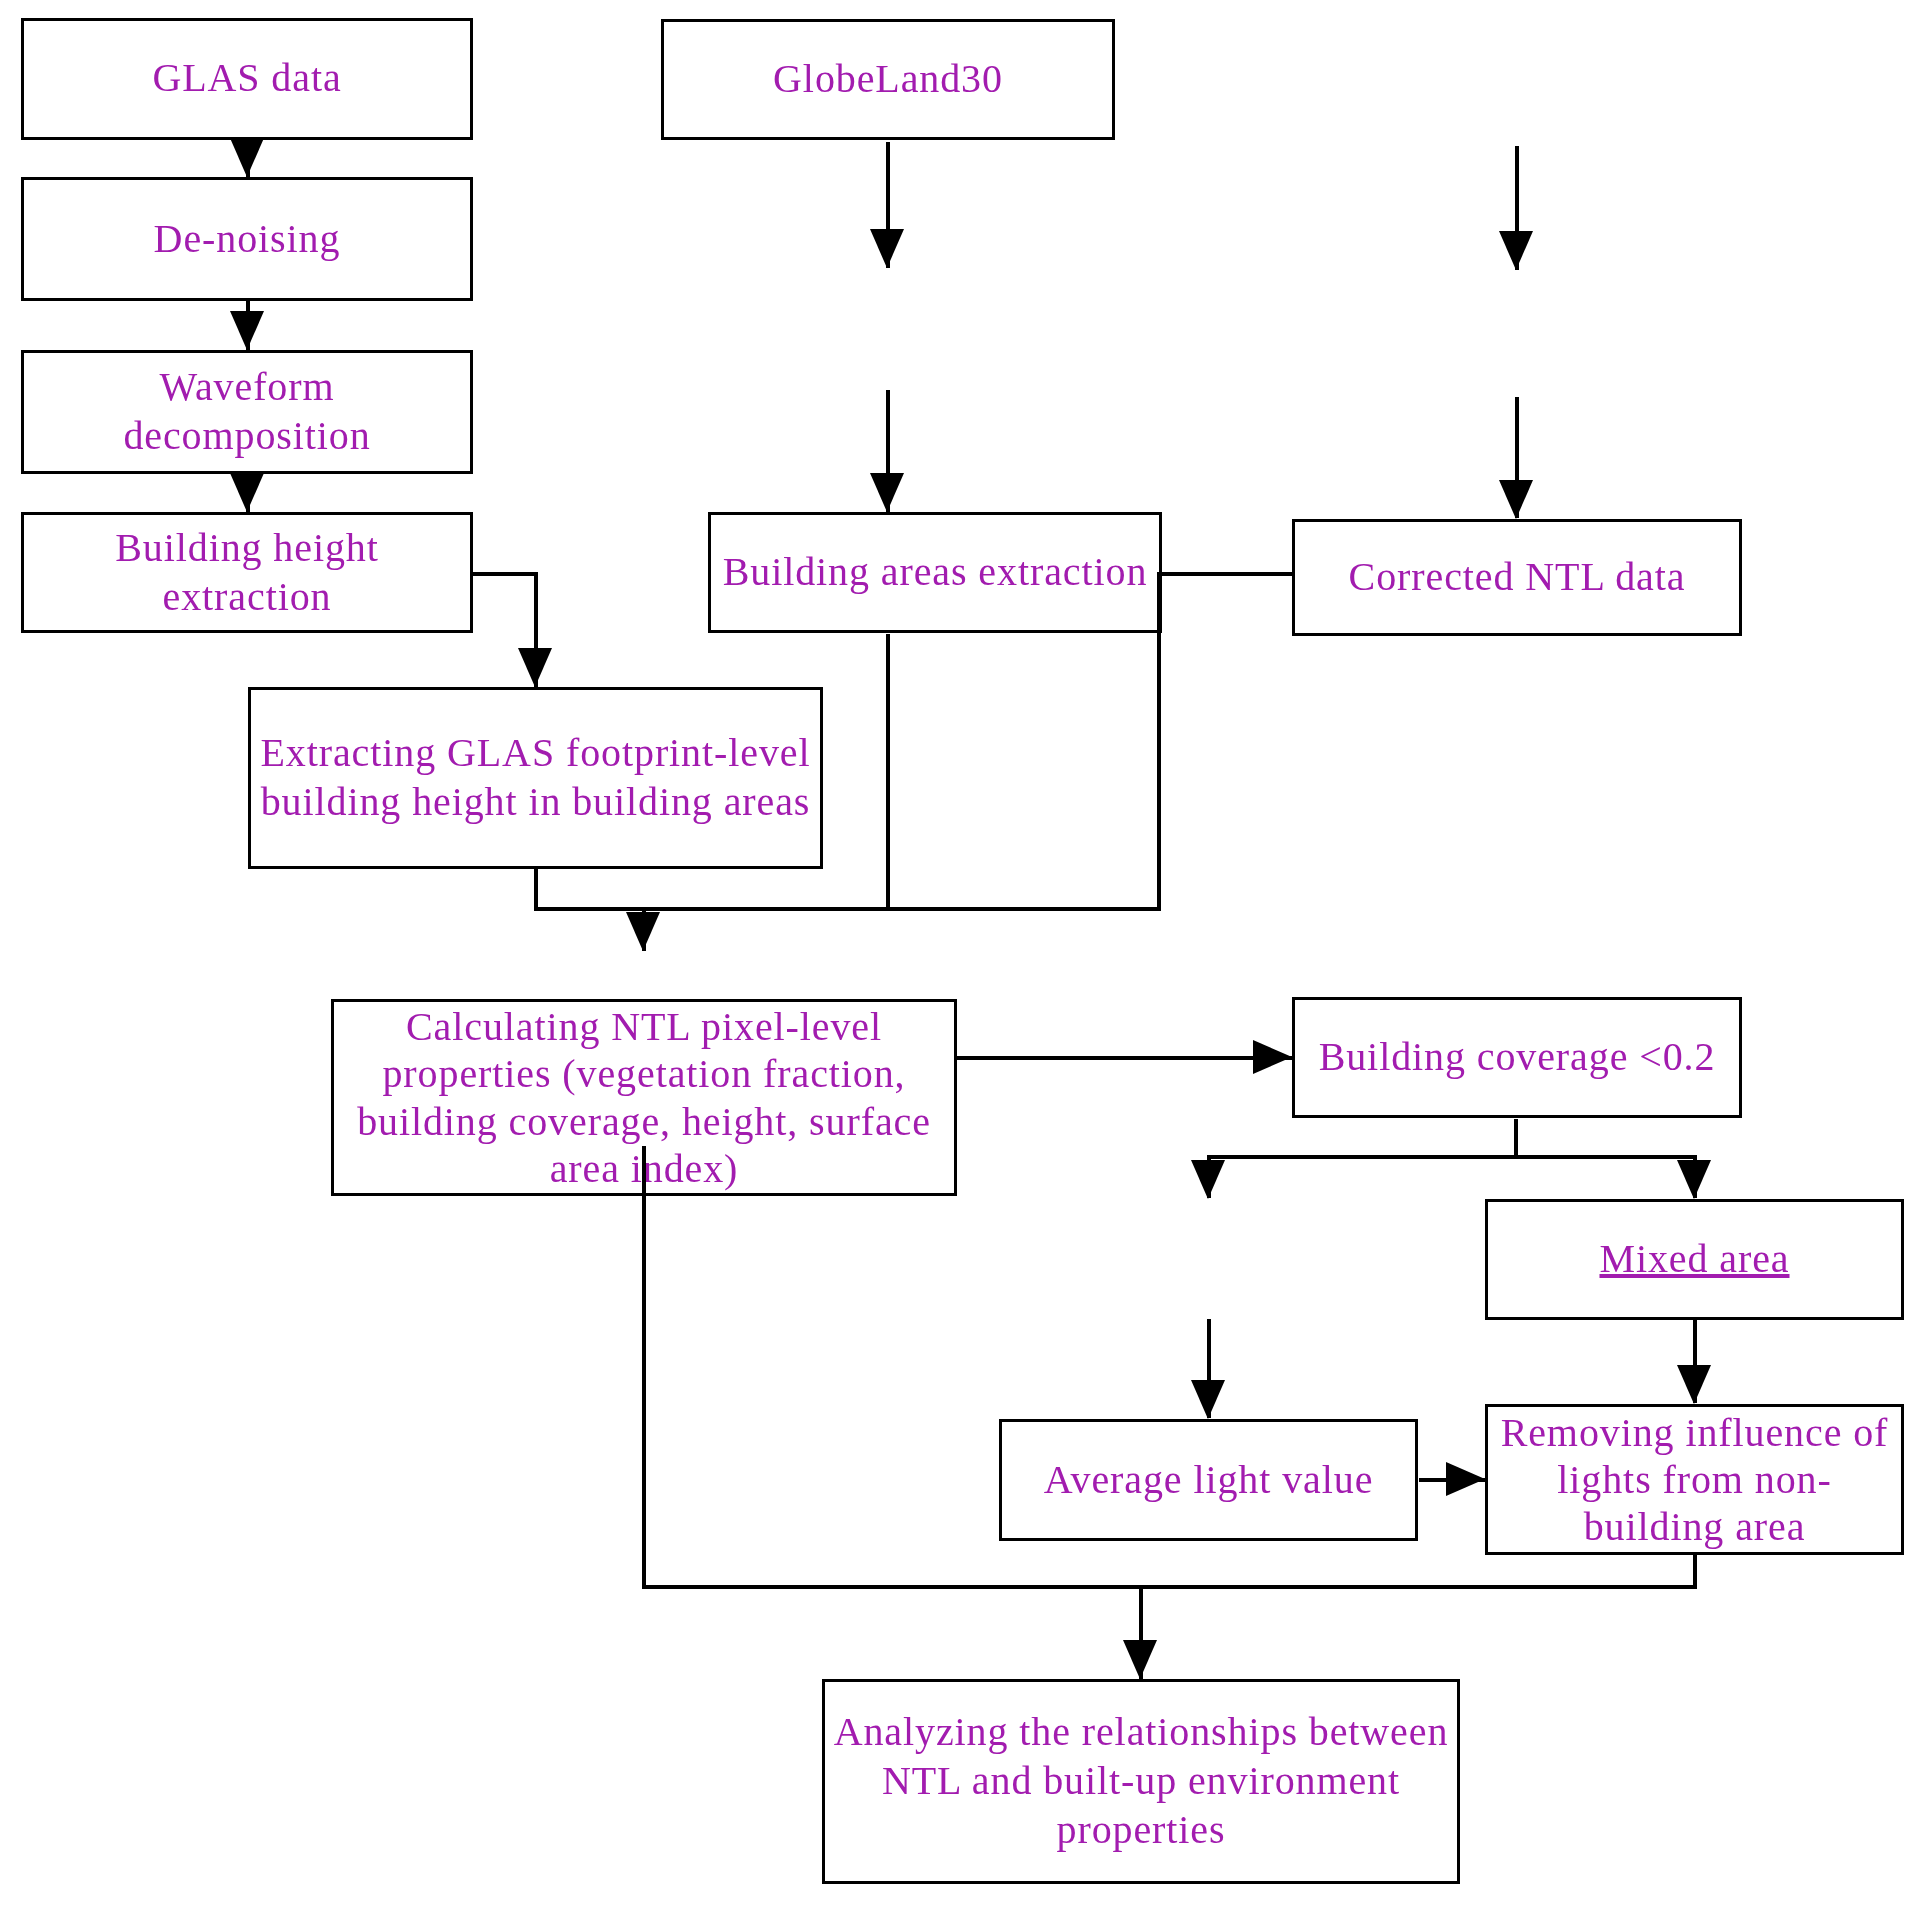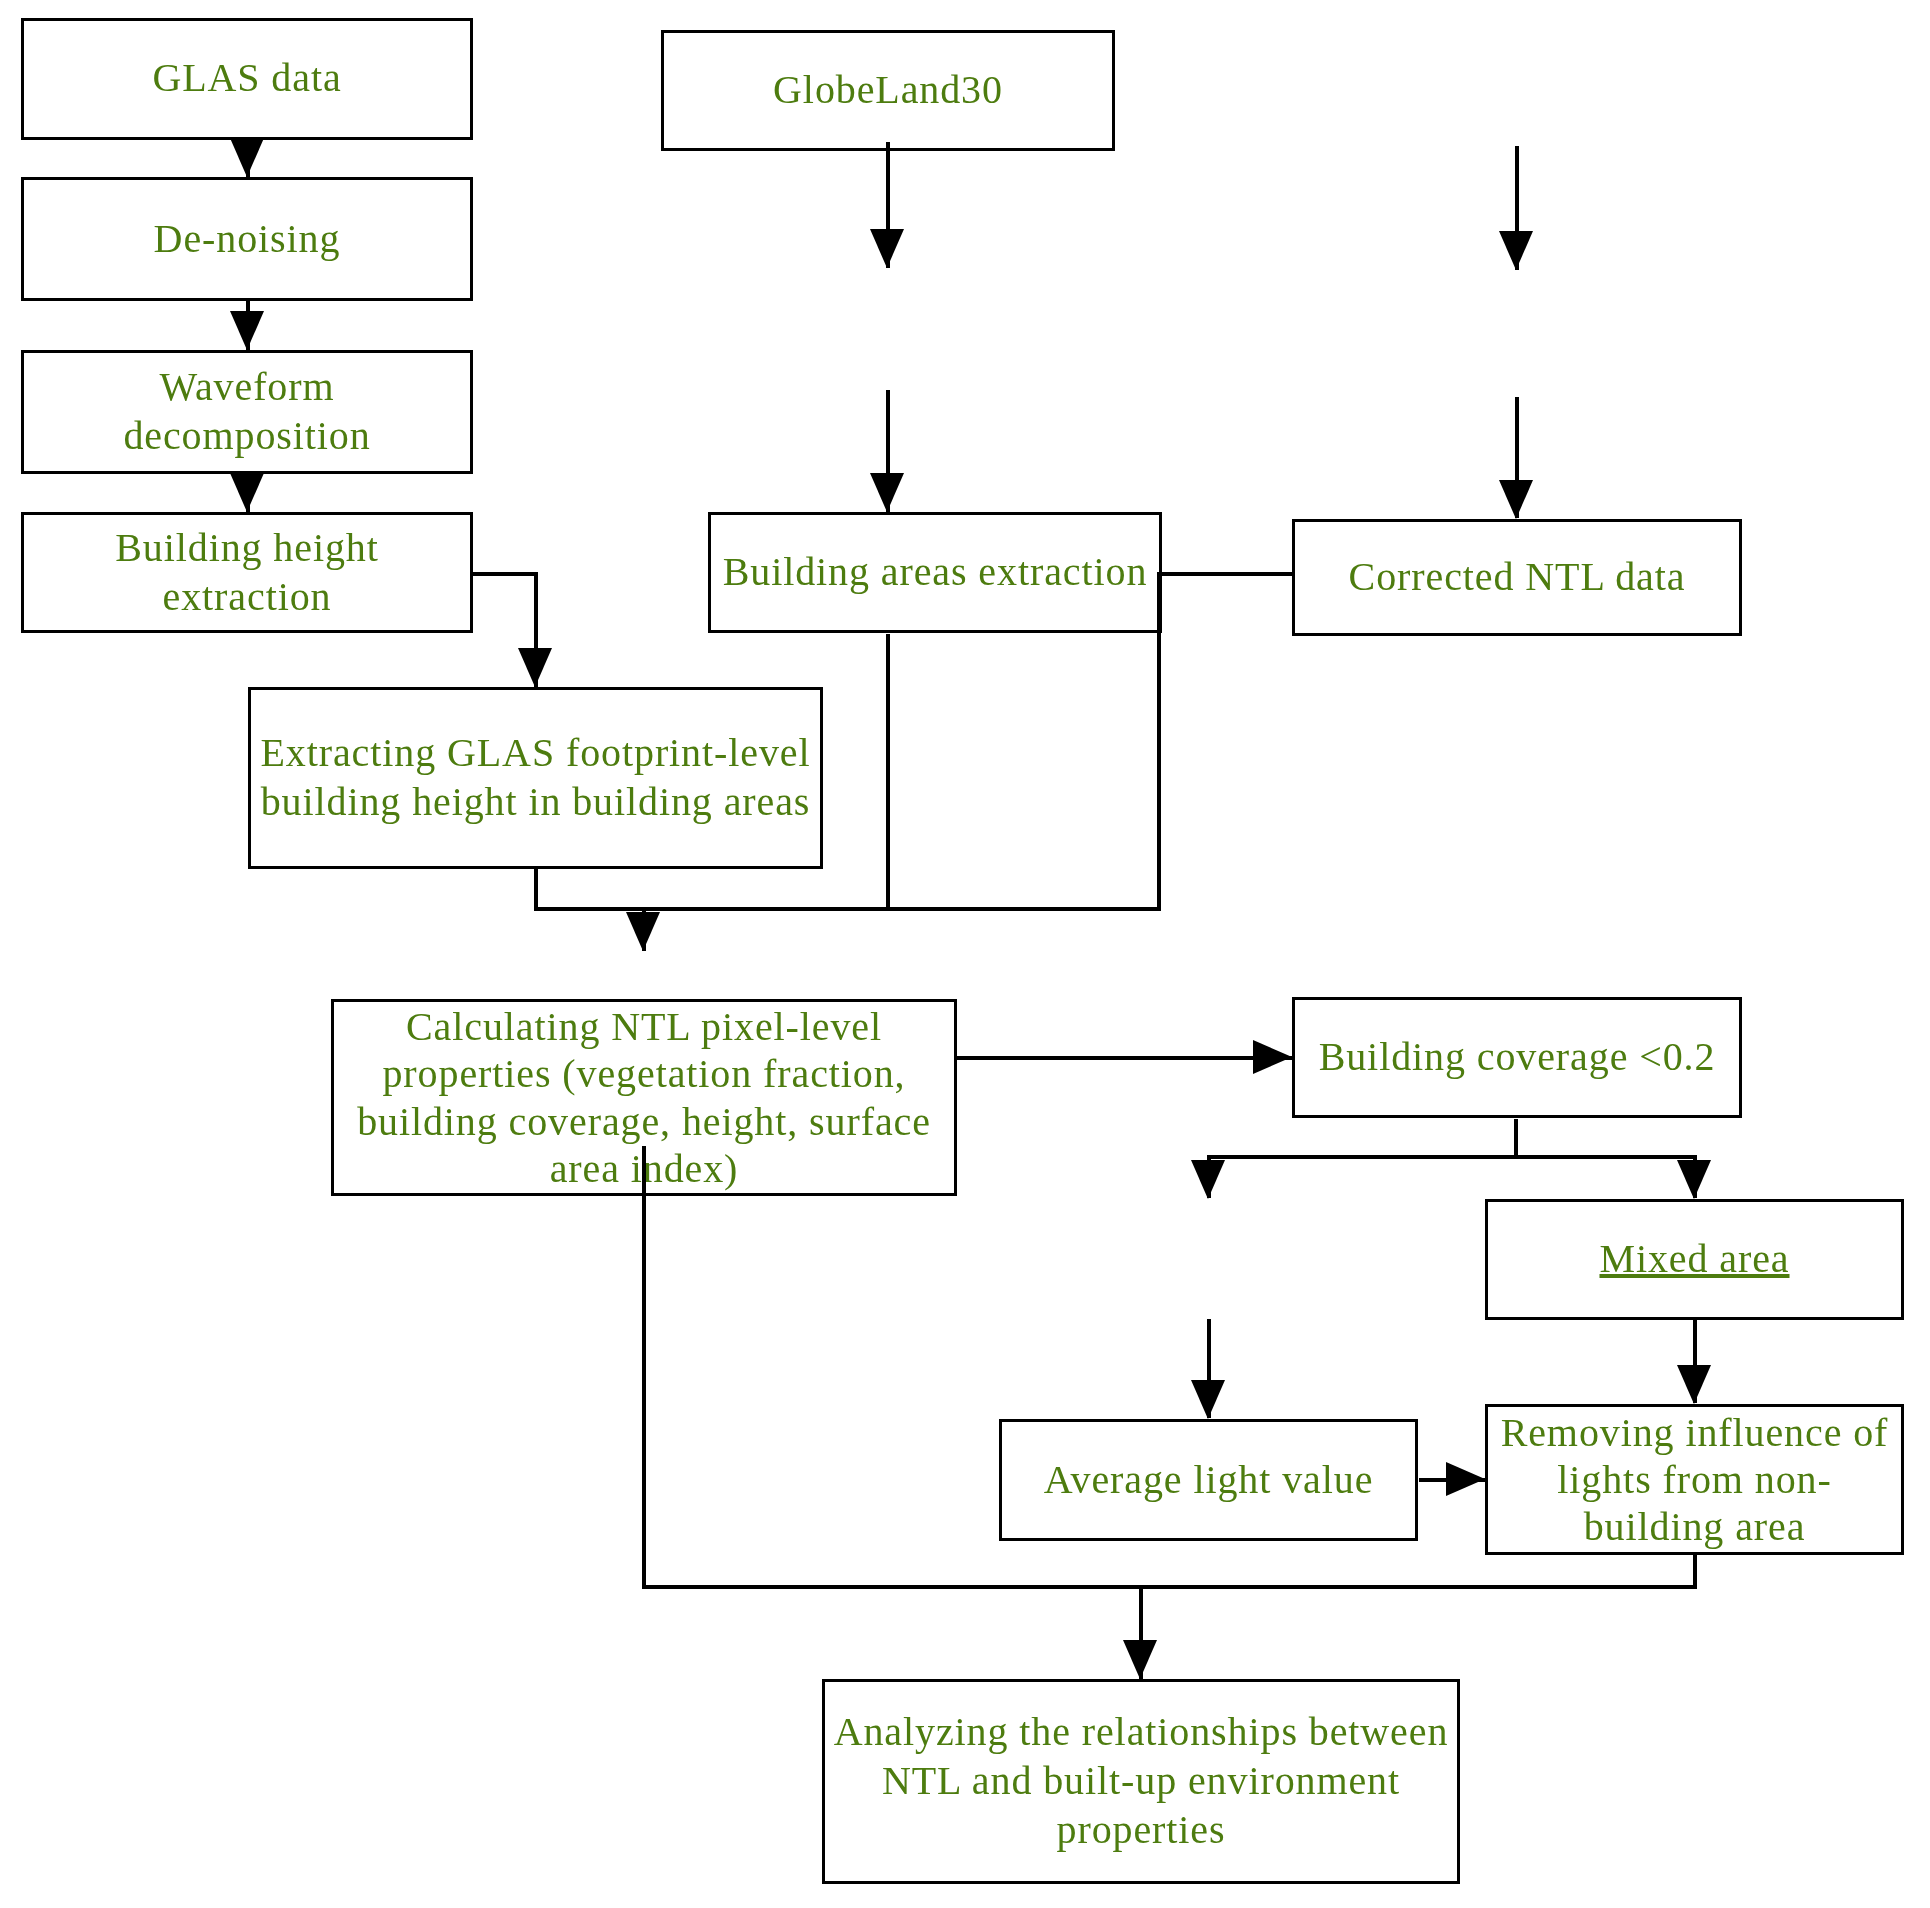--- a/index.html
+++ b/index.html
@@ -6,21 +6,21 @@
     margin: 0;
     padding: 0;
     background: #ffffff;
   }
   .canvas {
     position: relative;
     width: 1734px;
     height: 1909px;
     background: #ffffff;
     font-family: "Liberation Serif", "DejaVu Serif", serif;
-    color: #4d7c0f;
+    color: #a21caf;
   }
   .node {
     position: absolute;
     box-sizing: border-box;
     border: 3.5px solid #000000;
     background: #ffffff;
     display: flex;
     align-items: center;
     justify-content: center;
     text-align: center;
@@ -56,21 +56,21 @@
 <div class="canvas">
 
   <div class="node" style="left:21px; top:17.7px; width:452px; height:122px;">GLAS data</div>
 
   <div class="node" style="left:21px; top:177px; width:452px; height:124px;">De-noising</div>
 
   <div class="node" style="left:21px; top:350px; width:452px; height:124px;">Waveform decomposition</div>
 
   <div class="node" style="left:21px; top:512px; width:452px; height:121px;">Building height extraction</div>
 
-  <div class="node" style="left:661px; top:30px; width:454px; height:121px;">GlobeLand30</div>
+  <div class="node" style="left:661px; top:19px; width:454px; height:121px;">GlobeLand30</div>
 
 
   <div class="node" style="left:661px; top:512px; width:454px; height:121px;margin-left:47px;">Building areas extraction</div>
 
 
 
   <div class="node" style="left:1292px; top:519px; width:450px; height:117px;">Corrected NTL data</div>
 
   <div class="node" style="left:248px; top:687px; width:575px; height:182px;">Extracting GLAS footprint-level building height in building areas</div>
 

